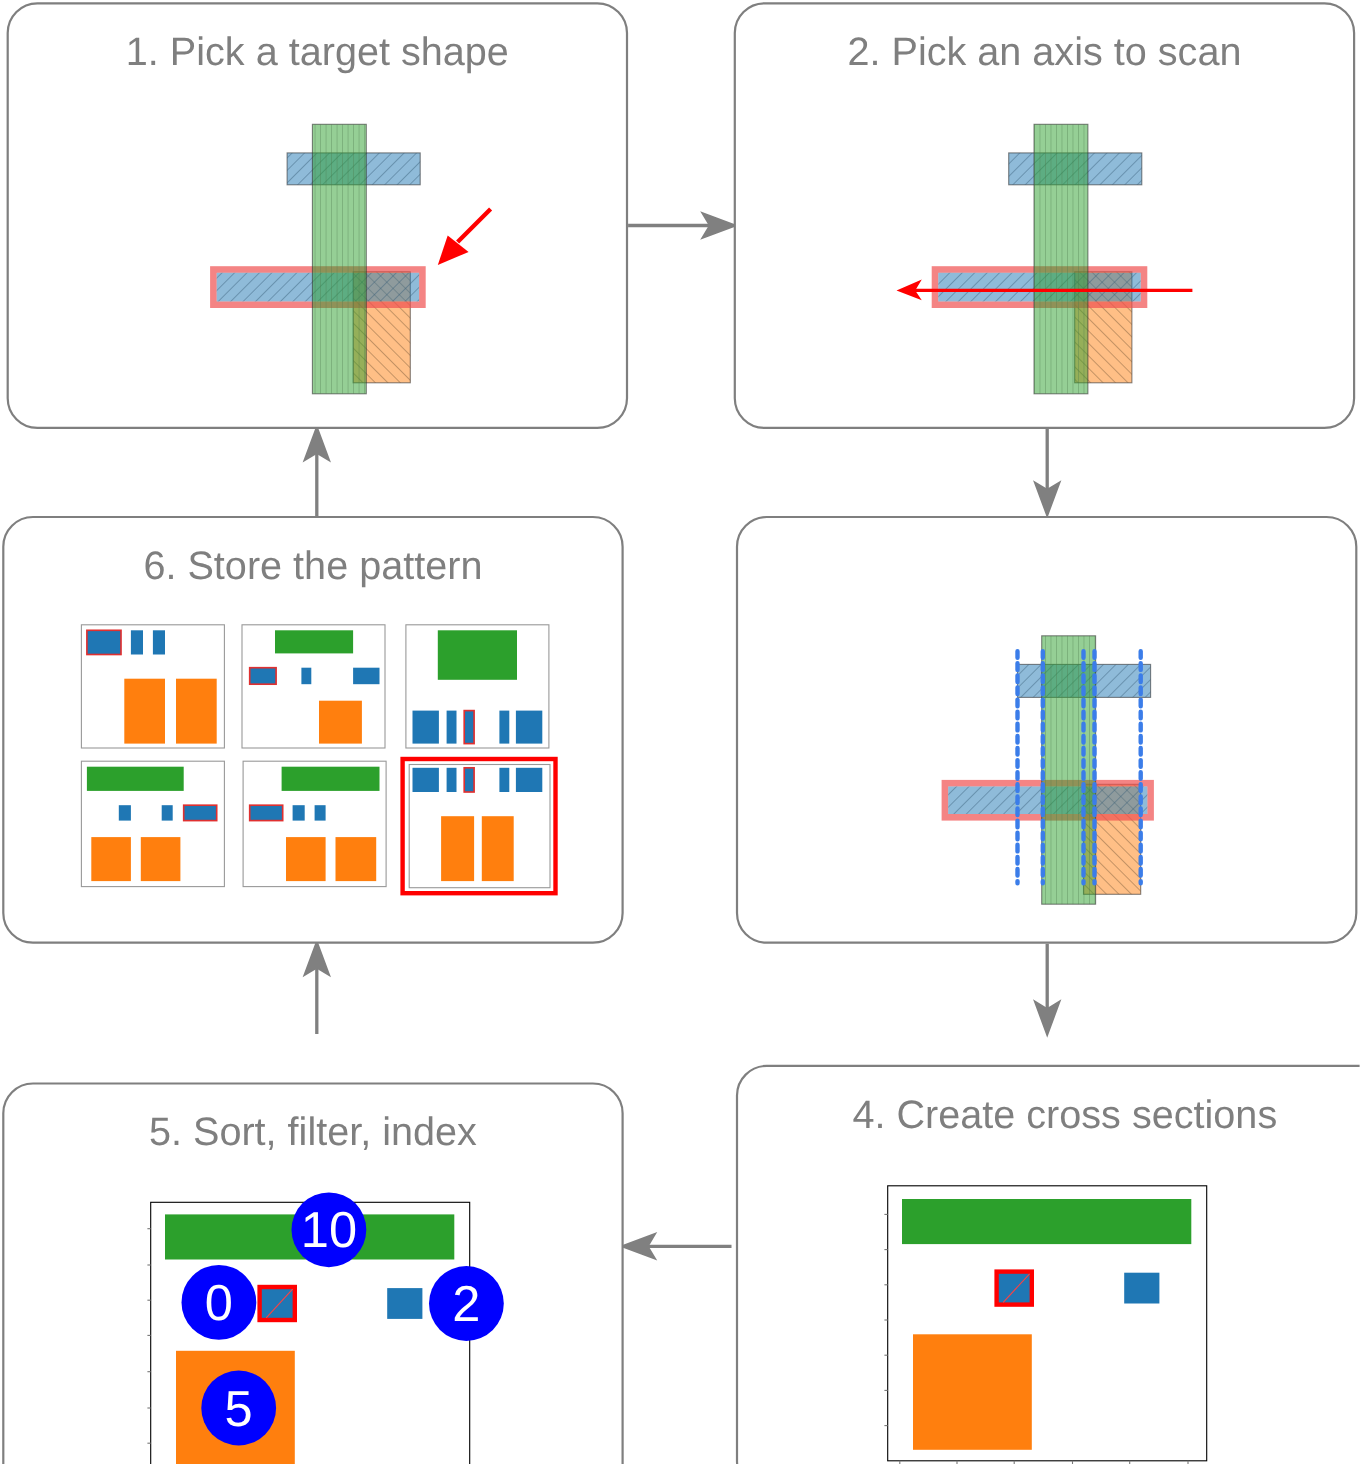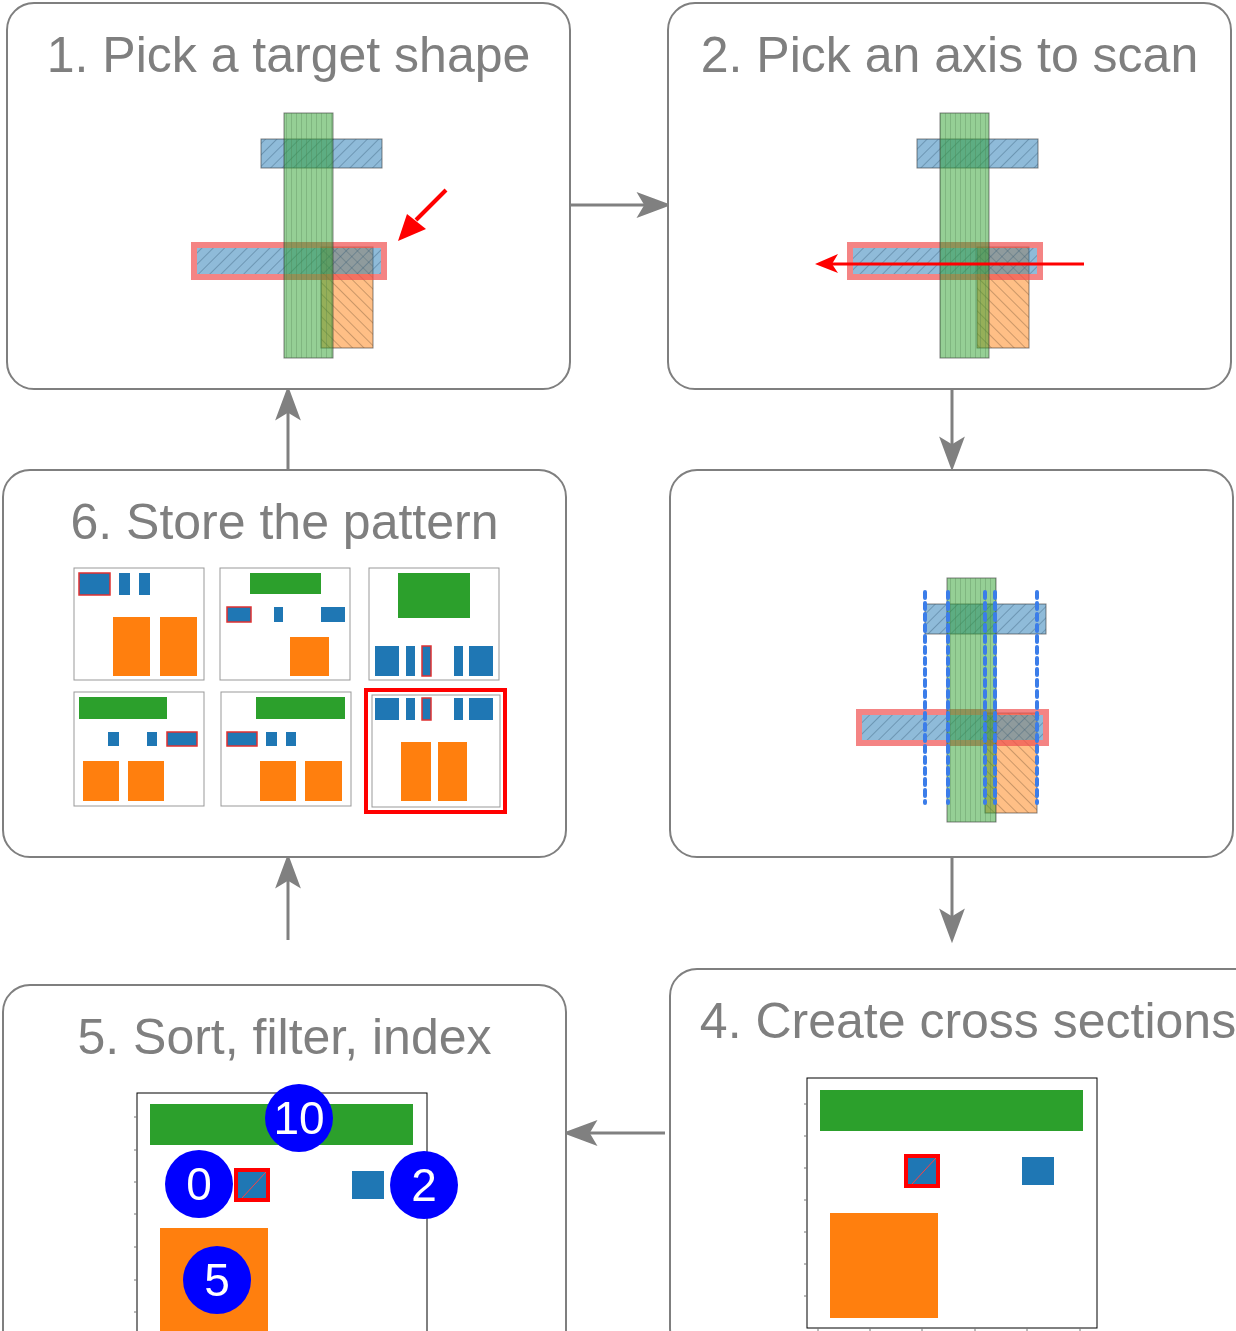--- a/index.html
+++ b/index.html
@@ -1,18 +1,18 @@
 <!DOCTYPE html>
 <html><head>
 <meta charset="utf-8">
 <style>
   html, body { margin:0; padding:0; background:#fff; }
   body { width:1236px; height:1331px; position:relative; overflow:hidden; font-family:"Liberation Sans", sans-serif; }
   .panel { position:absolute; border:2px solid #7f7f7f; border-radius:28px; background:#fff; box-sizing:border-box; }
-  .ptitle { position:absolute; left:0; right:0; top:22px; text-align:center; font-size:50px; color:#7f7f7f; white-space:nowrap; }
+  .ptitle { position:absolute; left:0; right:0; top:22px; text-align:center; font-size:36px; color:#7f7f7f; white-space:nowrap; }
   svg { position:absolute; overflow:visible; }
 </style>
 </head>
 <body>
 
 <svg width="0" height="0" style="position:absolute">
   <defs>
     <pattern id="hatchBlue" width="8" height="8" patternUnits="userSpaceOnUse" patternTransform="rotate(45)">
       <line x1="0" y1="0" x2="0" y2="8" stroke="#3a5f7a" stroke-width="0.8"></line>
     </pattern>

